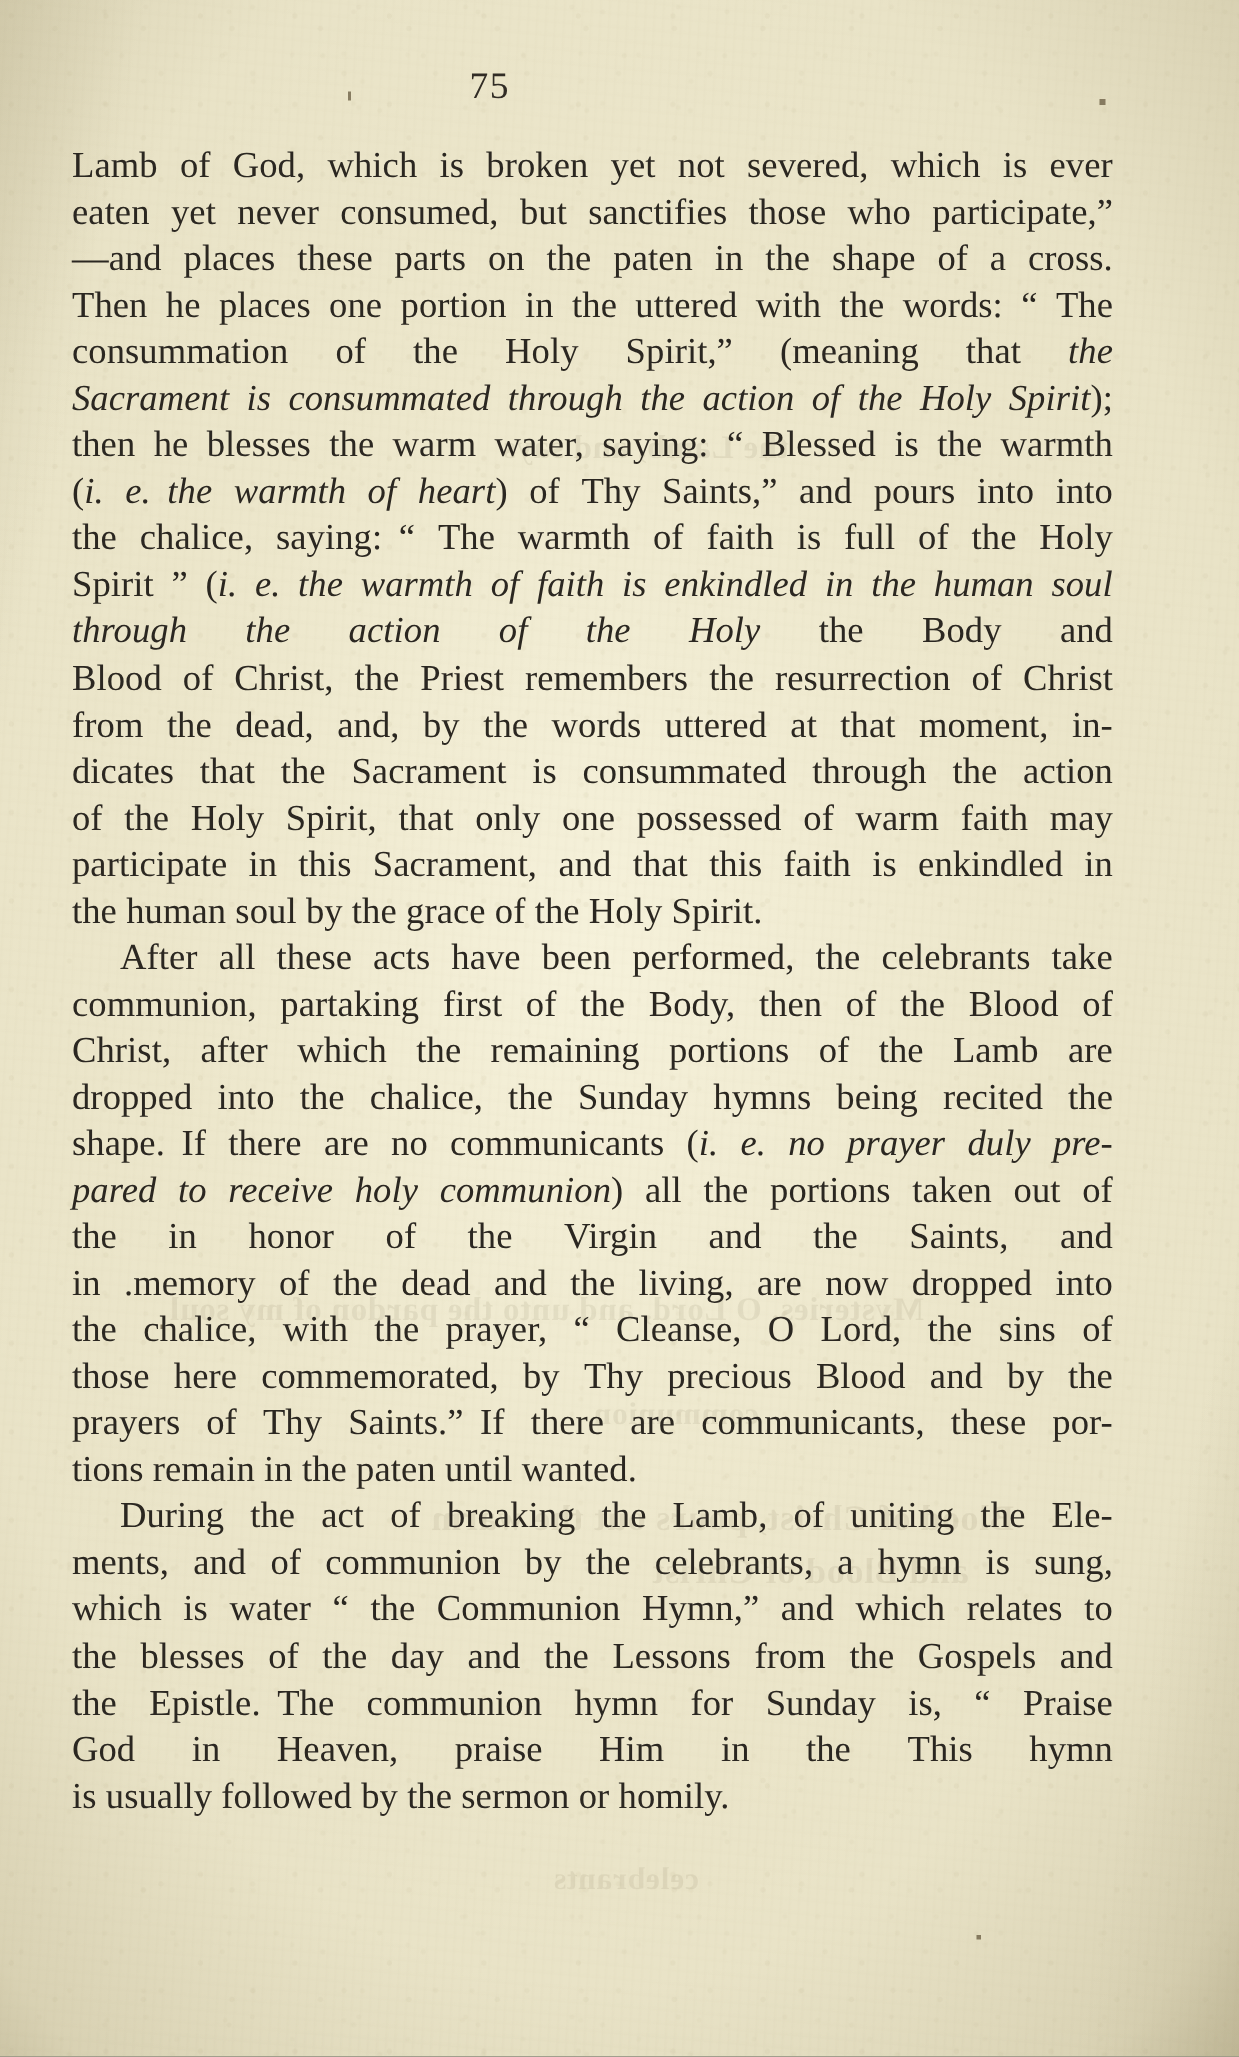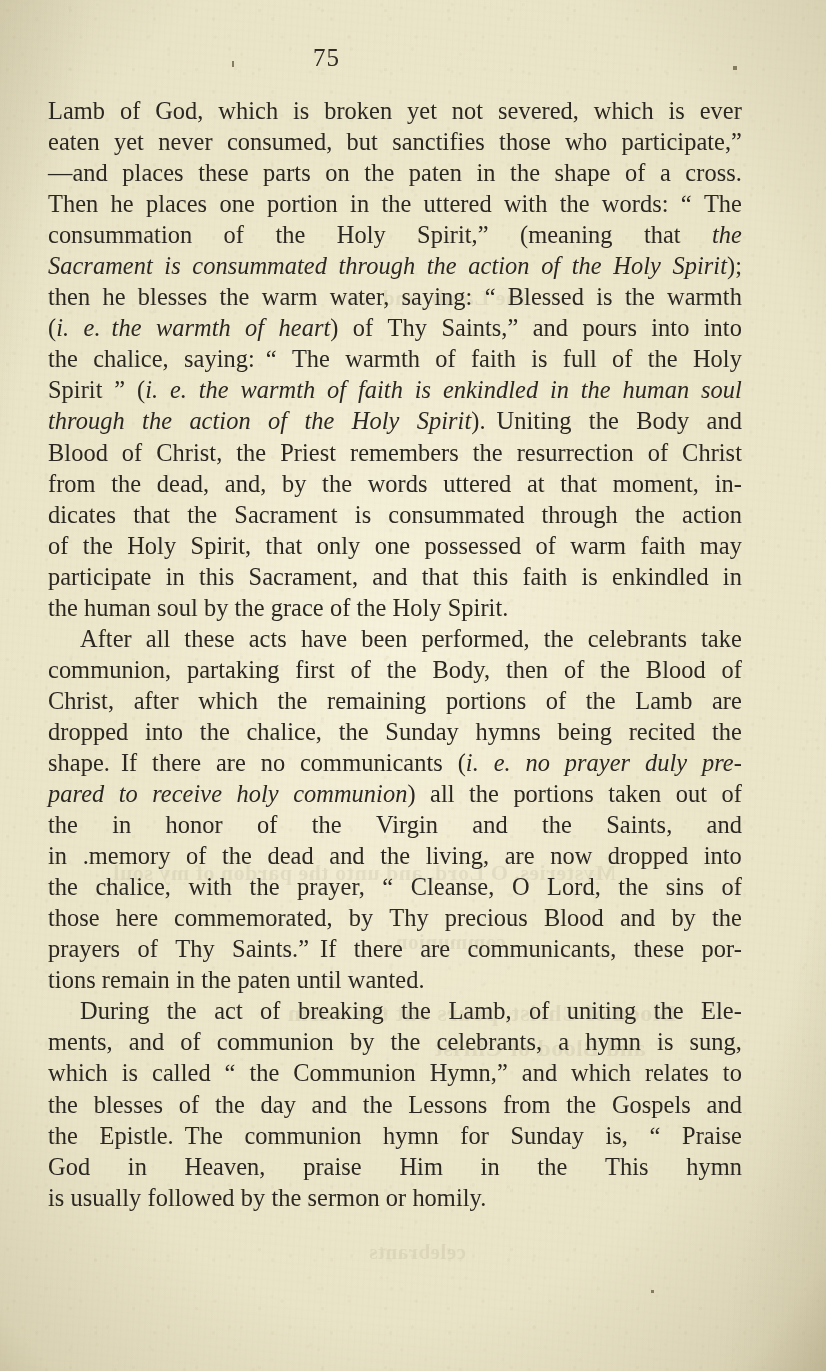--- a/index.html
+++ b/index.html
@@ -299,21 +299,20 @@
         <span class="w"><i>human</i></span>
         <span class="w"><i>soul</i></span>
       </div>
       <div class="ln just">
         <span class="w"><i>through</i></span>
         <span class="w"><i>the</i></span>
         <span class="w"><i>action</i></span>
         <span class="w"><i>of</i></span>
         <span class="w"><i>the</i></span>
         <span class="w"><i>Holy</i></span>
-        <span class="w"><i>Spirit</i><span>).</span><span class="sp-md"></span><span>Uniting</span></span>
         <span class="w"><span>the</span></span>
         <span class="w"><span>Body</span></span>
         <span class="w"><span>and</span></span>
       </div>
       <div class="ln just">
         <span class="w"><span>Blood</span></span>
         <span class="w"><span>of</span></span>
         <span class="w"><span>Christ,</span></span>
         <span class="w"><span>the</span></span>
         <span class="w"><span>Priest</span></span>
@@ -537,21 +536,21 @@
         <span class="w"><span>the</span></span>
         <span class="w"><span>celebrants,</span></span>
         <span class="w"><span>a</span></span>
         <span class="w"><span>hymn</span></span>
         <span class="w"><span>is</span></span>
         <span class="w"><span>sung,</span></span>
       </div>
       <div class="ln just">
         <span class="w"><span>which</span></span>
         <span class="w"><span>is</span></span>
-        <span class="w"><span>called</span></span>
+        <span class="w"><span>water</span></span>
         <span class="w"><span>“</span></span>
         <span class="w"><span>the</span></span>
         <span class="w"><span>Communion</span></span>
         <span class="w"><span>Hymn,”</span></span>
         <span class="w"><span>and</span></span>
         <span class="w"><span>which</span></span>
         <span class="w"><span>relates</span></span>
         <span class="w"><span>to</span></span>
       </div>
       <div class="ln just">

